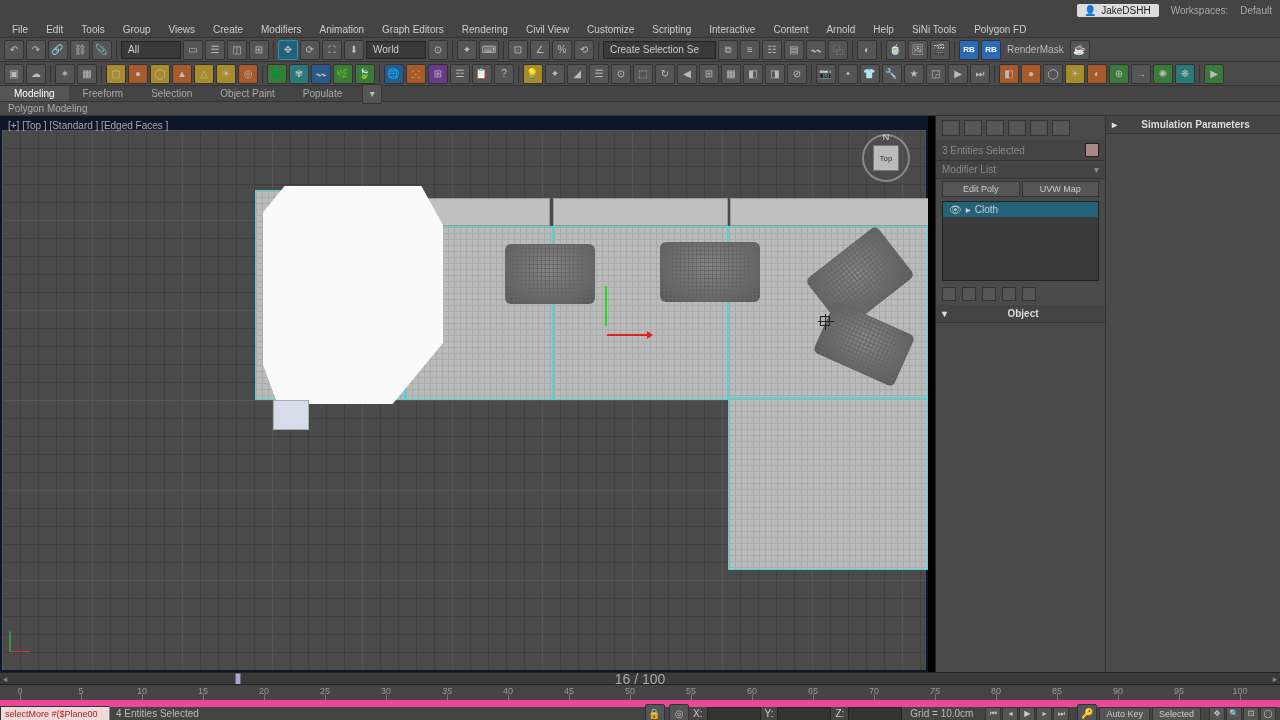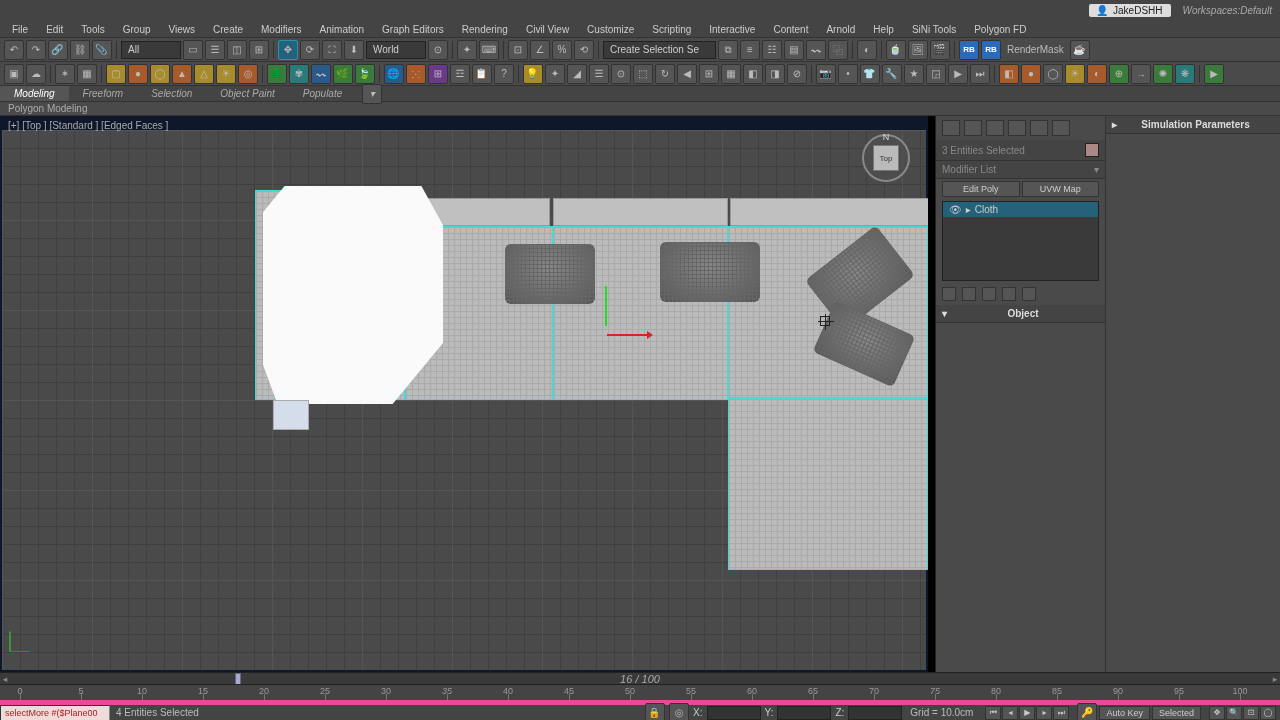--- a/index.html
+++ b/index.html
@@ -1,39 +1,39 @@
 <!DOCTYPE html>
 <html><head>
 <meta charset="utf-8">
 <style>
 * { margin: 0; padding: 0; box-sizing: border-box; font-family: "Segoe UI", Tahoma, sans-serif; }
 body { background: #4a4a4a; color: #ccc; font-size: 11px; overflow: hidden; width: 1280px; height: 720px; }
 
 .titlebar { height: 20px; background: #444; display: flex; justify-content: flex-end; align-items: center; padding: 0 8px; gap: 12px; }
 .user-badge { background: #ddd; color: #222; padding: 1px 8px; border-radius: 2px; font-size: 10px; display: flex; align-items: center; gap: 4px; }
-.workspace-area { display: flex; align-items: center; gap: 0; color: #aaa; font-size: 10px; font-style: italic; }
+.workspace-area { display: flex; align-items: center; gap: 12px; color: #aaa; font-size: 10px; }
 
 .menubar { height: 18px; background: #444; display: flex; align-items: flex-end; padding: 0 4px; gap: 2px; border-bottom: 1px solid #333; }
 .menubar span { padding: 2px 8px; color: #ccc; font-size: 10px; cursor: default; }
 
 .toolbar-row { height: 24px; background: #4a4a4a; display: flex; align-items: center; padding: 2px 4px; gap: 2px; border-bottom: 1px solid #333; }
 .tbtn { width: 20px; height: 20px; background: #555; border: 1px solid #333; border-radius: 2px; display: flex; align-items: center; justify-content: center; color: #bbb; font-size: 10px; }
 .tbtn.sel { background: #24627a; border-color: #2a92b8; }
 .tbtn.accent-yellow { background: #a88b2a; }
 .tbtn.accent-green { background: #3a7a3a; }
 .tbtn.accent-blue { background: #2a5a8a; }
 .tbtn.accent-teal { background: #2a7a7a; }
 .tbtn.accent-orange { background: #a85a2a; }
 .tbtn.accent-purple { background: #6a3a8a; }
 .tsep { width: 1px; height: 18px; background: #333; margin: 0 2px; }
 .tdd { height: 18px; background: #3a3a3a; border: 1px solid #222; color: #ccc; font-size: 10px; padding: 0 16px 0 6px; min-width: 60px; display: flex; align-items: center; }
 .tbtn.rb { background: #2a6ab8; color: #fff; font-weight: bold; font-size: 8px; }
 .render-mask { color: #bbb; font-size: 10px; padding: 0 4px; }
 
-.ribbon { height: 16px; background: #444; display: flex; align-items: center; border-bottom: 1px solid #333; font-style: italic; }
+.ribbon { height: 16px; background: #444; display: flex; align-items: center; border-bottom: 1px solid #333; }
 .ribbon-tab { padding: 2px 14px; font-size: 10px; color: #aaa; }
 .ribbon-tab.active { background: #555; color: #fff; }
 .ribbon-sub { height: 14px; background: #4a4a4a; padding-left: 8px; font-size: 10px; color: #aaa; display: flex; align-items: center; border-bottom: 1px solid #333; }
 
 .main { display: flex; height: 556px; }
 .viewport { flex: 1; background: #0f172a; position: relative; border-right: 7px solid #000000; overflow: hidden; }
 .vp-label { position: absolute; top: 4px; left: 8px; font-size: 10px; color: #aaa; z-index: 5; }
 .vp-grid { position: absolute; inset: 14px 2px 2px 2px;
   background-color: #4a4a4a;
   background-image:
@@ -85,28 +85,28 @@
 .mod-item { padding: 2px 6px; color: #ccc; display: flex; align-items: center; gap: 4px; }
 .mod-item.sel { background: #24627a; }
 .cmd-btns { display: flex; gap: 2px; padding: 2px 6px; }
 .cmd-btns .b { flex: 1; height: 16px; background: #555; border: 1px solid #333; font-size: 9px; display: flex; align-items: center; justify-content: center; }
 .cmd-swatch { width: 14px; height: 14px; background: #a88; border: 1px solid #222; }
 .mini-tools { display: flex; gap: 6px; padding: 4px 6px; }
 .mini-tools .m { width: 14px; height: 14px; background: #555; border: 1px solid #333; }
 
 .timeline { height: 12px; background: #3a3a3a; display: flex; align-items: center; position: relative; border-top: 1px solid #222; }
 .tl-arrow { width: 10px; text-align: center; color: #888; font-size: 9px; }
-.tl-frame { position: absolute; left: 50%; transform: translateX(-50%); font-size: 11px; color: #aaa; font-style: italic; }
+.tl-frame { position: absolute; left: 50%; transform: translateX(-50%); font-size: 14px; color: #aaa; }
 .tl-slider { position: absolute; left: 235px; top: 0; width: 6px; height: 20px; background: #aac; border: 1px solid #668; }
 
 .ruler { height: 16px; background: #444; position: relative; border-top: 1px solid #222; }
 .ruler-tick { position: absolute; bottom: 0; width: 1px; height: 6px; background: #777; }
 .ruler-lab { position: absolute; bottom: 4px; font-size: 9px; color: #999; transform: translateX(-50%); }
 
-.statusbar { height: 20px; background: #444; display: flex; align-items: center; border-top: 5px solid #ec4899; font-size: 10px; }
+.statusbar { height: 20px; background: #444; display: flex; align-items: center; border-top: 7px solid #ec4899; font-size: 10px; }
 .sb-left { width: 110px; background: #f0dada; color: #a22; padding: 2px 4px; border: 1px inset #888; font-size: 9px; }
 .sb-mid { flex: 1; padding: 0 6px; color: #bbb; }
 .sb-coords { display: flex; gap: 4px; align-items: center; }
 .sb-coords .fld { width: 54px; height: 14px; background: #333; border: 1px solid #222; }
 .sb-grid { padding: 0 8px; color: #bbb; }
 .sb-play { display: flex; gap: 1px; padding: 0 4px; }
 .sb-play .p { width: 16px; height: 14px; background: #555; border: 1px solid #333; display: flex; align-items: center; justify-content: center; font-size: 8px; }
 .sb-key { display: flex; gap: 2px; padding: 0 4px; align-items: center; }
 .sb-key .k { padding: 1px 6px; background: #555; border: 1px solid #333; font-size: 9px; }
 </style>

